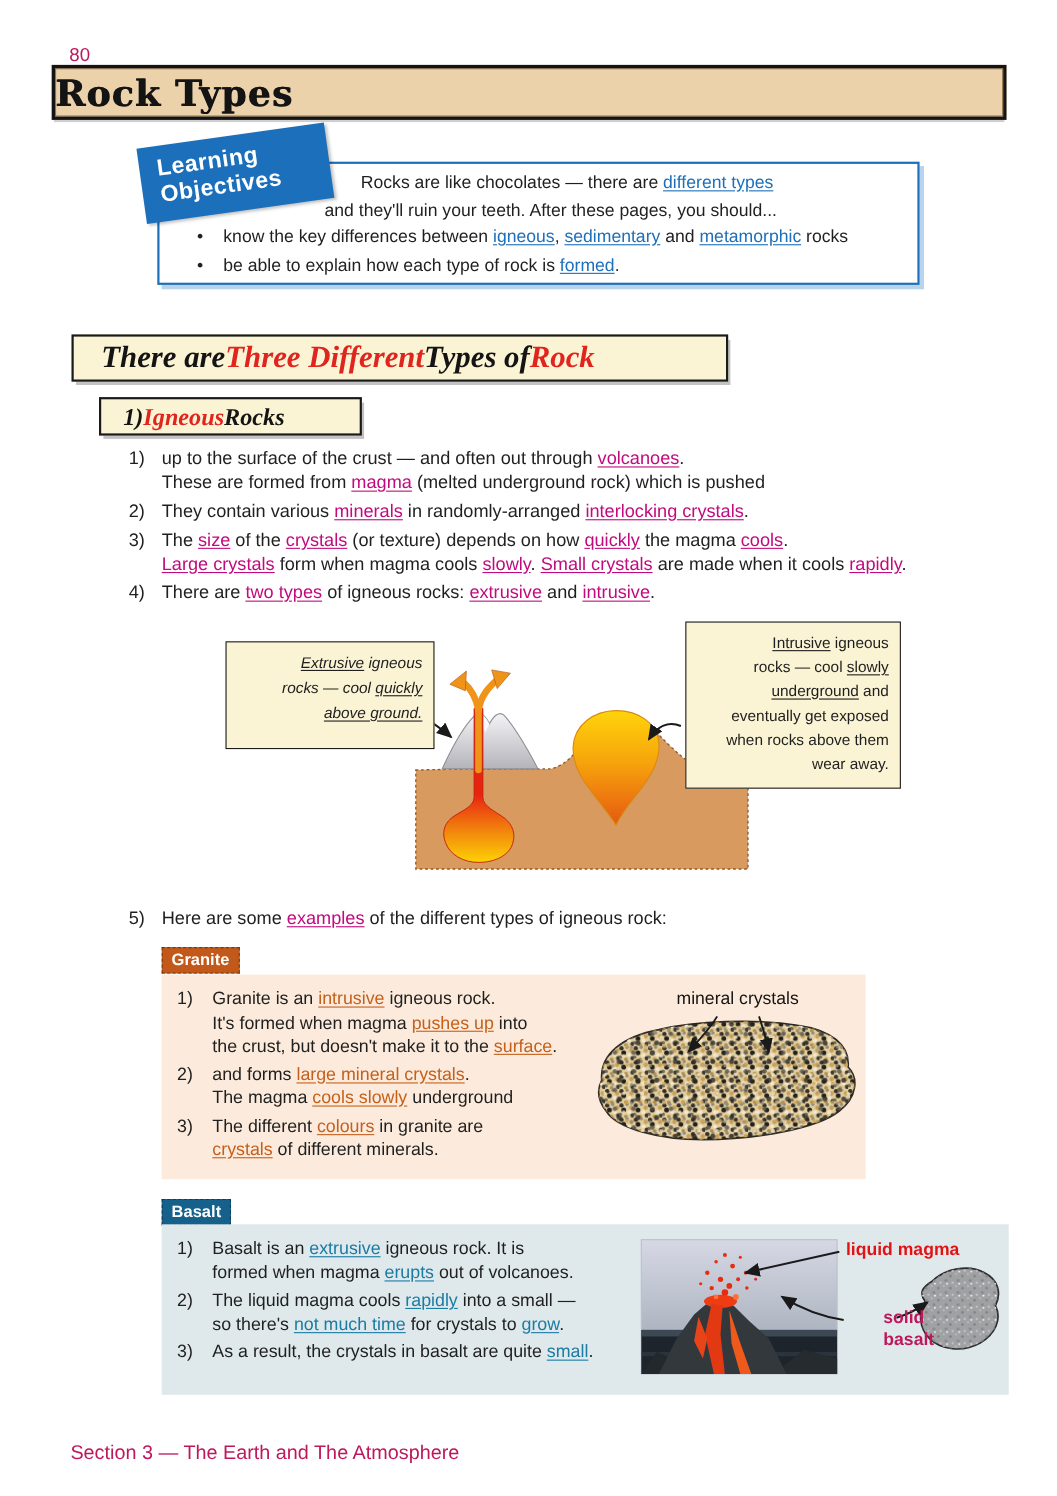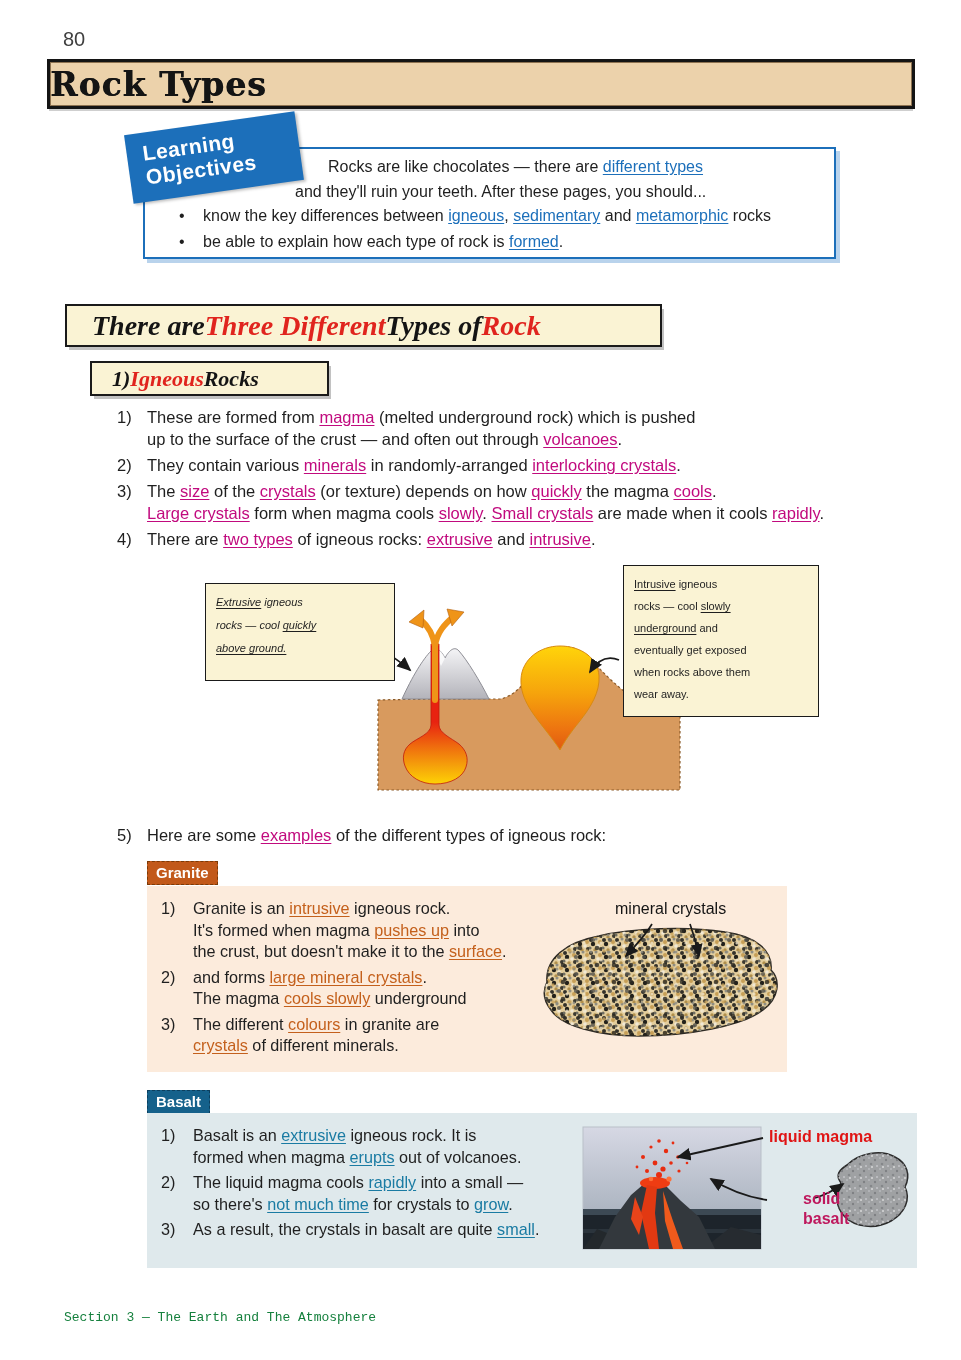--- a/index.html
+++ b/index.html
@@ -4,21 +4,21 @@
 <style>
   * { margin:0; padding:0; box-sizing:border-box; }
   html,body { background:#ffffff; }
   body { font-family:"Liberation Sans", sans-serif; color:#1f1f1f; }
   #page {
     position:relative; width:961px; height:1360px; background:#fff; overflow:hidden;
   }
   .abs { position:absolute; }
 
   
-  #page-number { left:63px; top:28px; font-size:20px; color:#404040; }
+  #page-number { left:63px; top:40px; font-size:17px; color:#be185d; }
   #title-banner {
     left:47px; top:59px; width:868px; height:50px;
     background:var(--tan); border:3px solid #141414;
     box-shadow: inset 0 0 0 1px #8d7250, 0 4px 0 -2px #cfcfcf;
     display:flex; align-items:center; justify-content:flex-start;
   }
   #title-banner .title {
     font-family:"DejaVu Serif", serif; font-weight:bold; font-size:33px;
     color:#141414; letter-spacing:1px; text-shadow:0.6px 0 #141414;
   }
@@ -59,21 +59,21 @@
   .li .li-body .line { white-space:nowrap; }
   #igneous-list { left:117px; top:406px; width:800px; font-size:16.5px; line-height:22px; }
   #igneous-list .kw, #example-line .kw { color:var(--magenta); text-decoration:underline; text-underline-offset:2px; }
   #example-line { left:117px; top:824px; width:800px; font-size:16.5px; line-height:22px; display:flex; }
   #example-line .num { flex:0 0 30px; }
 
   
   #diagram { left:195px; top:560px; width:645px; height:255px; }
   .diag-label {
     position:absolute; background:var(--cream); border:1.5px solid #1a1a1a;
-    padding:7px 10px; font-size:11px; line-height:23px;
+    padding:7px 10px; font-size:14px; line-height:23px;text-align:right;
   }
   .diag-label .line { white-space:nowrap; }
   .diag-label .kw { text-decoration:underline; text-underline-offset:2px; }
   #label-extrusive { left:10px; top:23px; width:190px; height:98px;font-style:italic; }
   #label-intrusive { left:428px; top:5px; width:196px; height:152px; line-height:22px; }
 
   
   .rock-tab {
     position:absolute; color:#fff; font-weight:bold; font-size:15px;
     padding:2px 8px 3px 8px;
@@ -88,22 +88,22 @@
   #granite-panel .kw { color:var(--granite-accent); text-decoration:underline; text-underline-offset:2px; }
   #basalt-panel .kw  { color:var(--basalt-accent); text-decoration:underline; text-underline-offset:2px; }
   .panel-svg { position:absolute; left:0; top:0; }
 
   #mineral-crystals-label { position:absolute; left:468px; top:14px; font-size:16px; color:#141414; }
   #liquid-magma-label { position:absolute; left:622px; top:15px; font-size:16px; font-weight:bold; color:#e01414; }
   #solid-basalt-label { position:absolute; left:656px; top:76px; font-size:16px; font-weight:bold; color:#be185d; line-height:20px; }
 
   
   #footer {
-    left:64px; top:1310px; font-family:Liberation Mono, monospace;
-    font-size:13px; color:#15803d;
+    left:64px; top:1310px; font-family:Liberation Sans, sans-serif;
+    font-size:18px; color:#be185d;
   }
 </style>
 </head>
 <body>
 
 <div id="page">
 
   <div id="page-number" class="abs">80</div>
 
   <div id="title-banner" class="abs">
@@ -134,22 +134,22 @@
   <div id="sub-heading" class="abs cream-box">
       <span class="c-black">1) </span>
       <span class="c-red">Igneous</span>
       <span class="c-black"> Rocks</span>
     </div>
 
   <div id="igneous-list" class="num-list">
       <div class="li">
         <div class="num">1)</div>
         <div class="li-body">
+          <div class="line"><span>up to the surface of the crust — and often out through </span><span class="kw">volcanoes</span><span>.</span></div>
           <div class="line"><span>These are formed from </span><span class="kw">magma</span><span> (melted underground rock) which is pushed</span></div>
-          <div class="line"><span>up to the surface of the crust — and often out through </span><span class="kw">volcanoes</span><span>.</span></div>
         </div>
       </div>
       <div class="li">
         <div class="num">2)</div>
         <div class="li-body">
           <div class="line"><span>They contain various </span><span class="kw">minerals</span><span> in randomly-arranged </span><span class="kw">interlocking crystals</span><span>.</span></div>
         </div>
       </div>
       <div class="li">
         <div class="num">3)</div>

